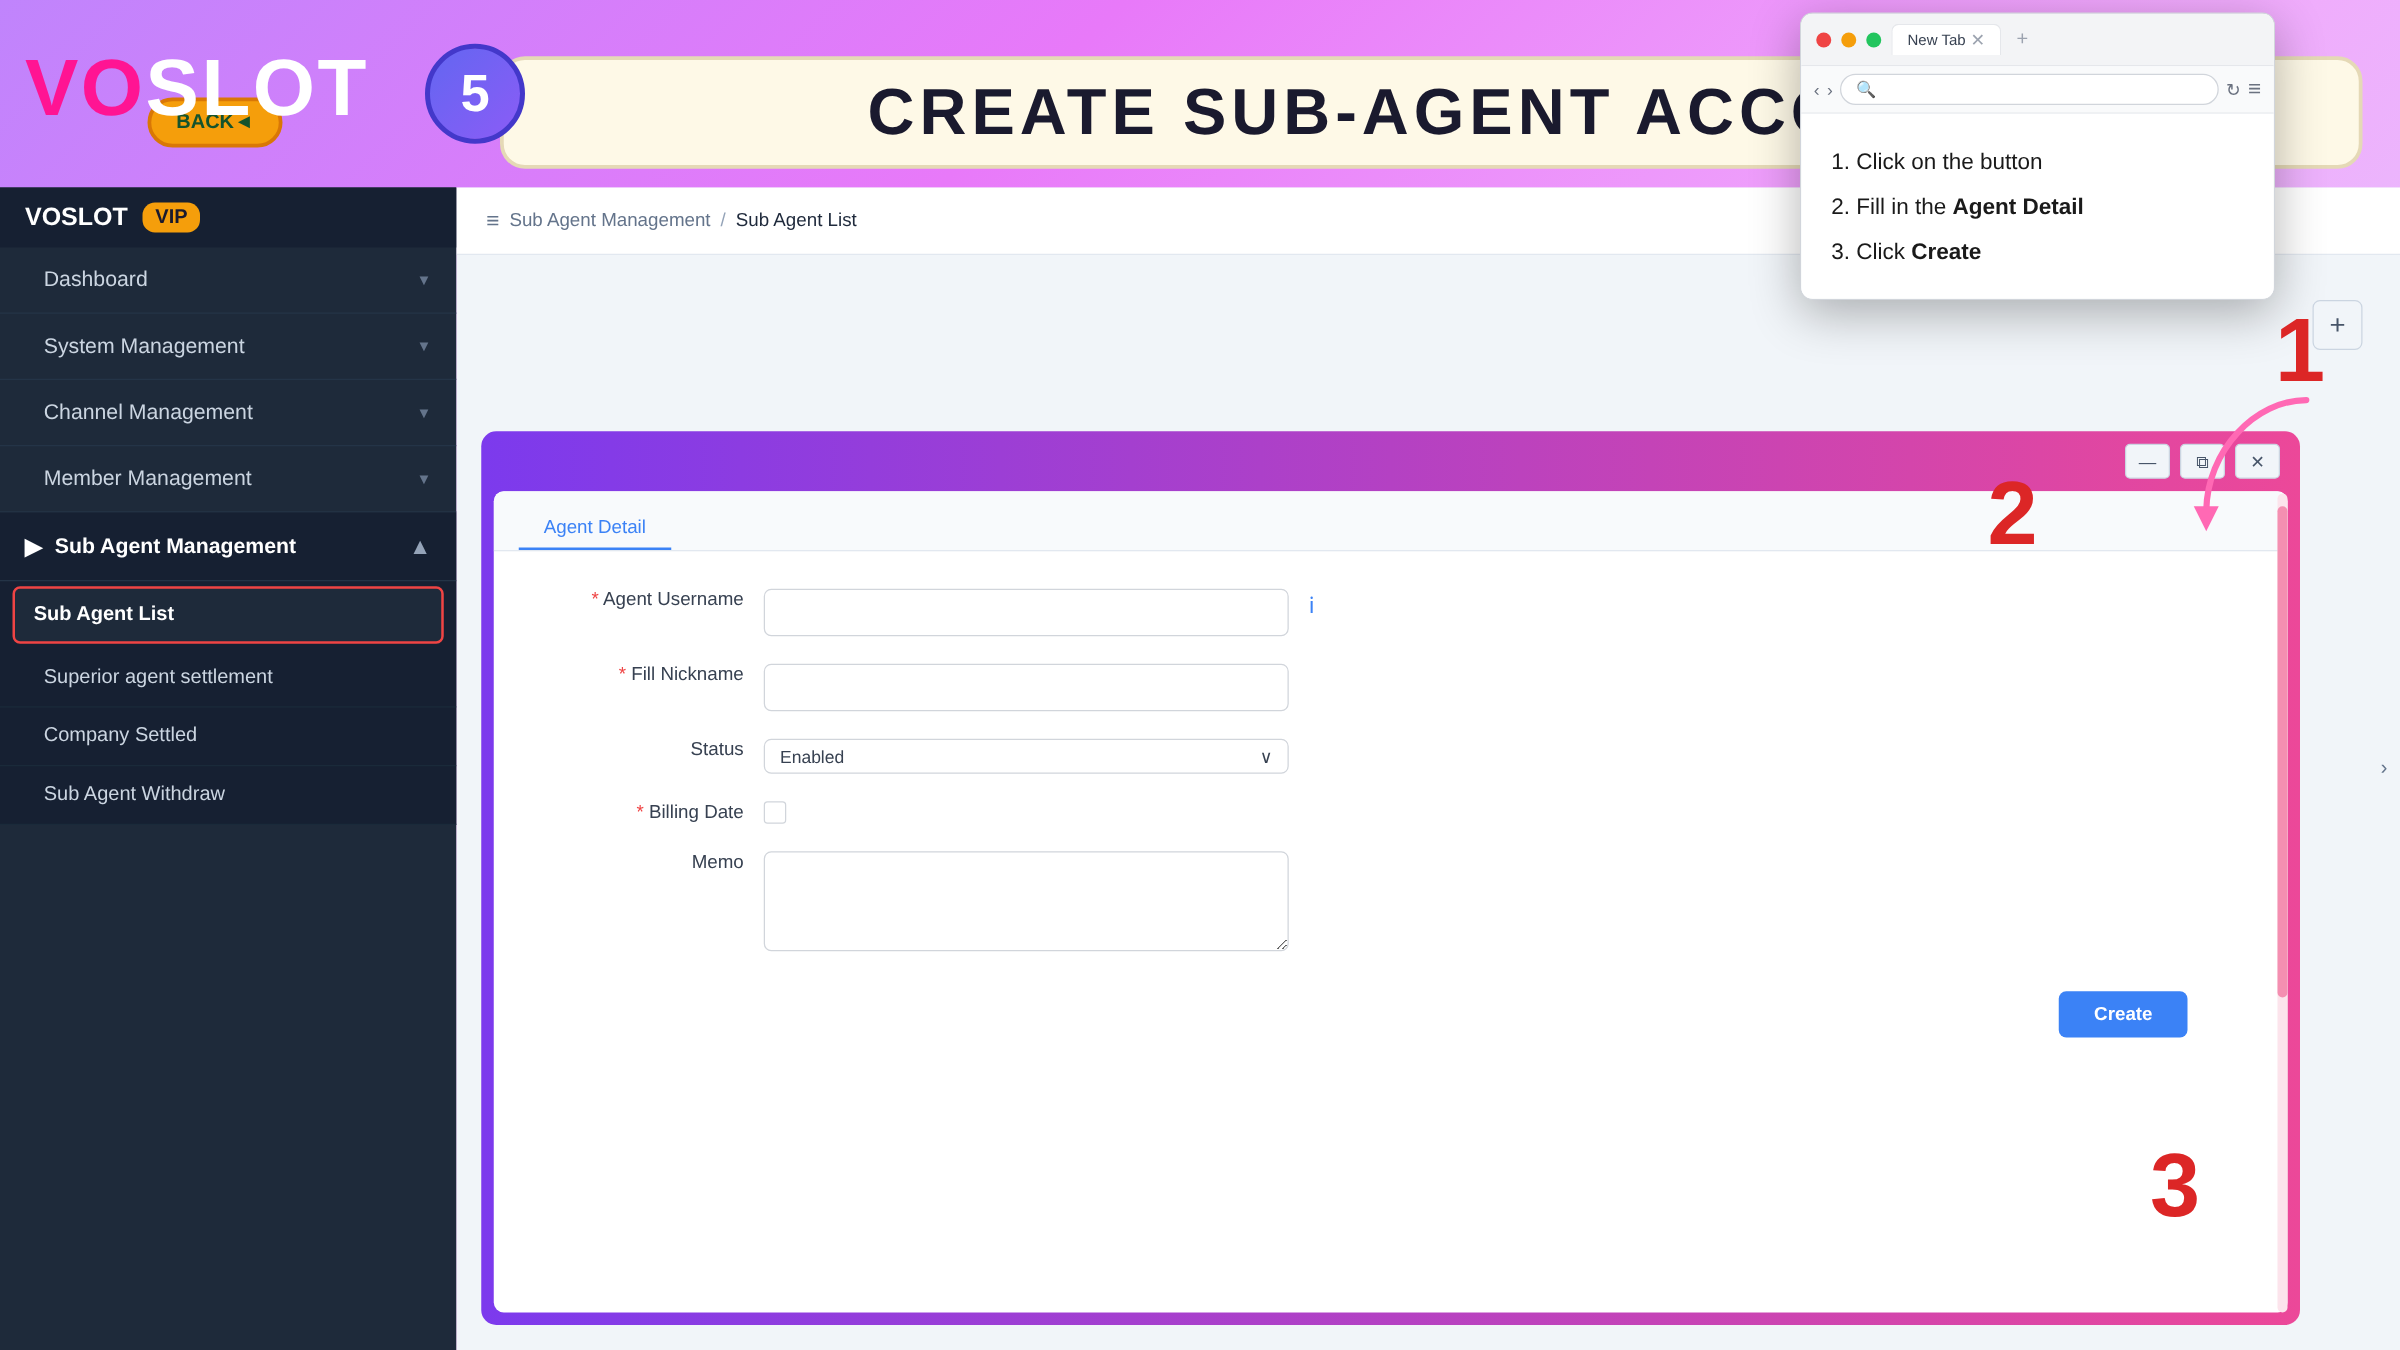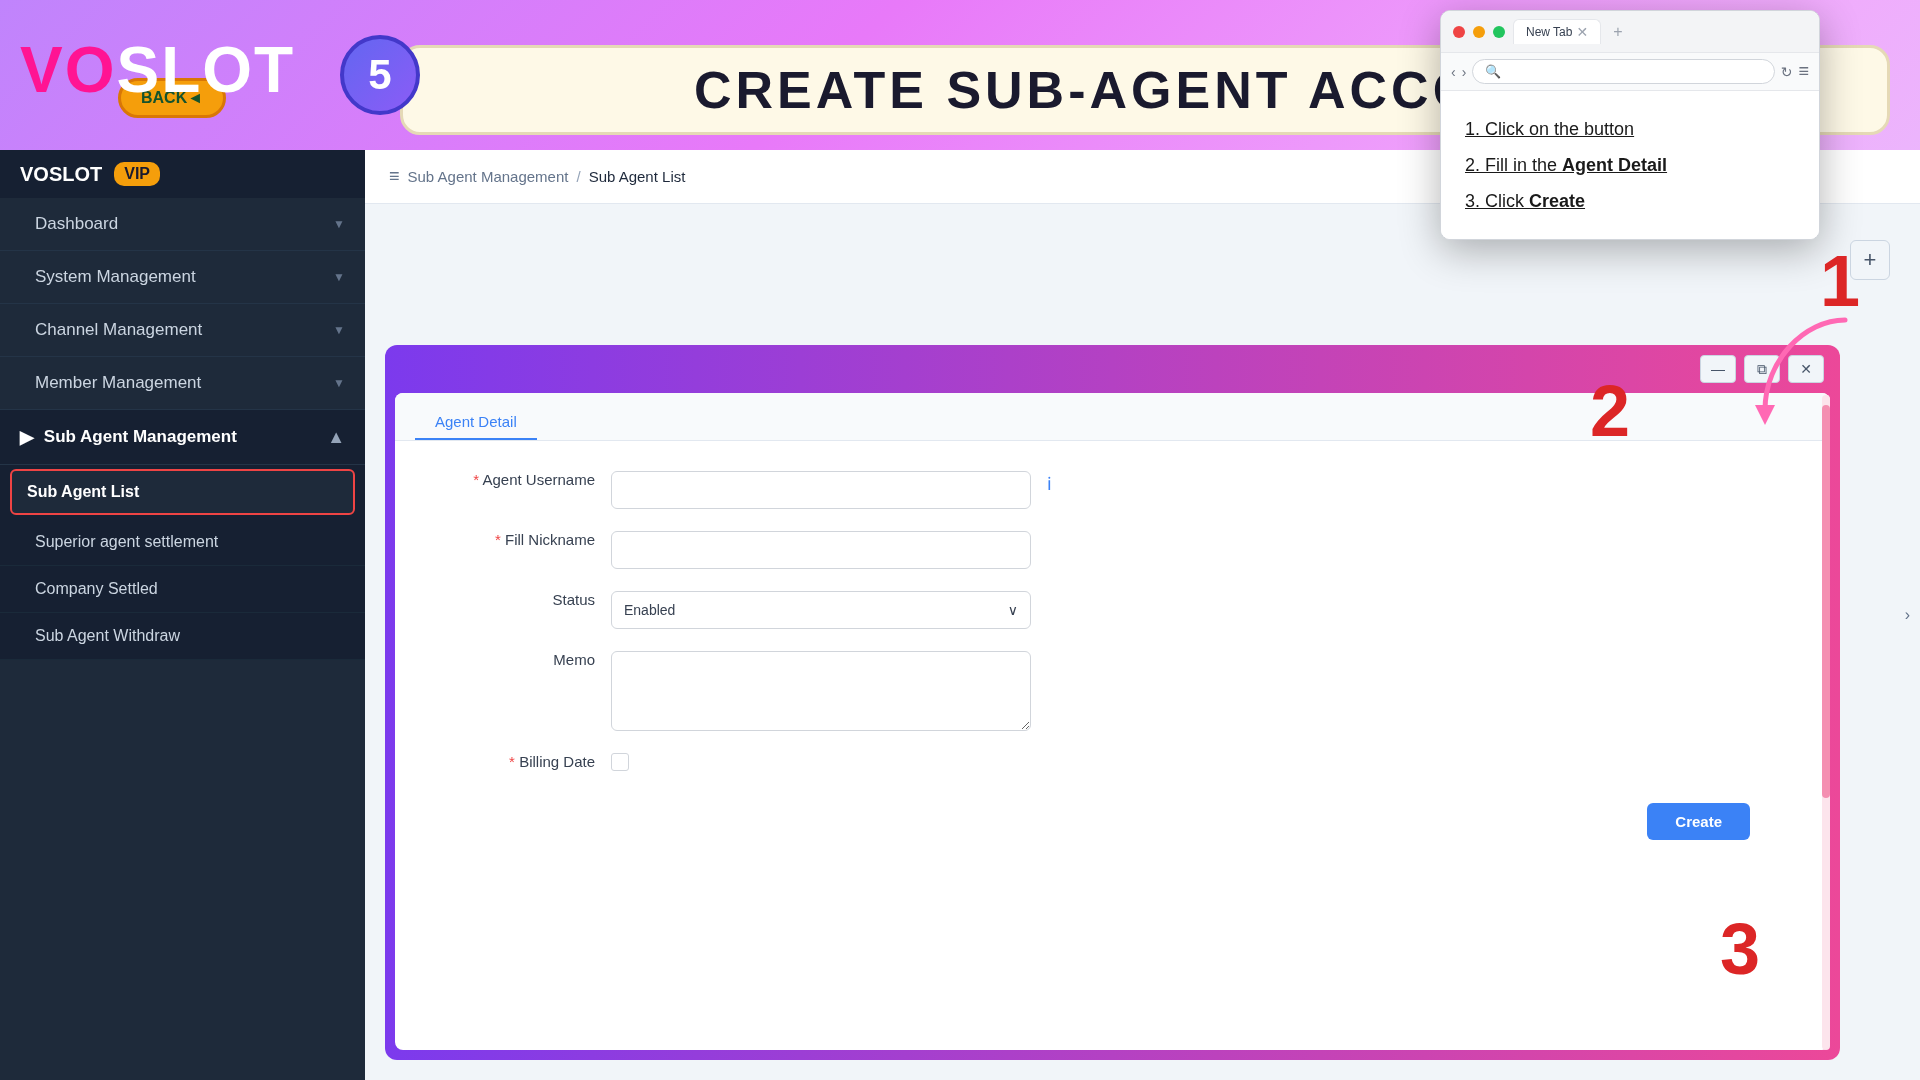--- a/index.html
+++ b/index.html
@@ -288,21 +288,21 @@
     .browser-content {
       padding: 20px 24px;
       background: white;
     }
     .browser-steps {
       list-style: none;
       font-size: 18px;
       color: #1a1a1a;
       line-height: 2;
     }
-    .browser-steps li { display: flex; align-items: flex-end; gap: 4px; text-decoration: underline; }
+    .browser-steps li { display: flex; align-items: flex-end; gap: 4px; }
 
     
     .modal-container {
       position: absolute;
       top: 195px;
       left: 20px;
       right: 80px;
       bottom: 20px;
       background: linear-gradient(90deg, #7c3aed 0%, #ec4899 100%);
       border-radius: 12px;
@@ -387,21 +387,21 @@
       border: 1px solid #d1d5db;
       border-radius: 6px;
       padding: 0 12px;
       font-size: 14px;
       color: #374151;
       outline: none;
     }
     .form-select {
       flex: 1;
       max-width: 420px;
-      height: 38px;
+      height: 28px;
       border: 1px solid #d1d5db;
       border-radius: 6px;
       padding: 0 12px;
       font-size: 14px;
       color: #374151;
       background: white;
       display: flex;
       align-items: center;
       justify-content: space-between;
       cursor: pointer;
@@ -644,27 +644,27 @@
 
         <div class="form-row">
           <label class="form-label">Status</label>
           <div class="form-select">
             <span>Enabled</span>
             <span>∨</span>
           </div>
         </div>
 
         <div class="form-row">
+          <label class="form-label required">Billing Date</label>
+          <div class="checkbox-input"></div>
+        </div>
+
+        <div class="form-row">
           <label class="form-label">Memo</label>
           <textarea class="form-textarea" style=""></textarea>
-        </div>
-
-        <div class="form-row">
-          <label class="form-label required">Billing Date</label>
-          <div class="checkbox-input"></div>
         </div>
 
         <div style="display:flex; justify-content:flex-end; margin-top:10px;">
           <button class="create-btn">Create</button>
         </div>
       </div>
     </div>
 
     <div class="modal-scrollbar">
       <div class="modal-scrollbar-thumb"></div>

